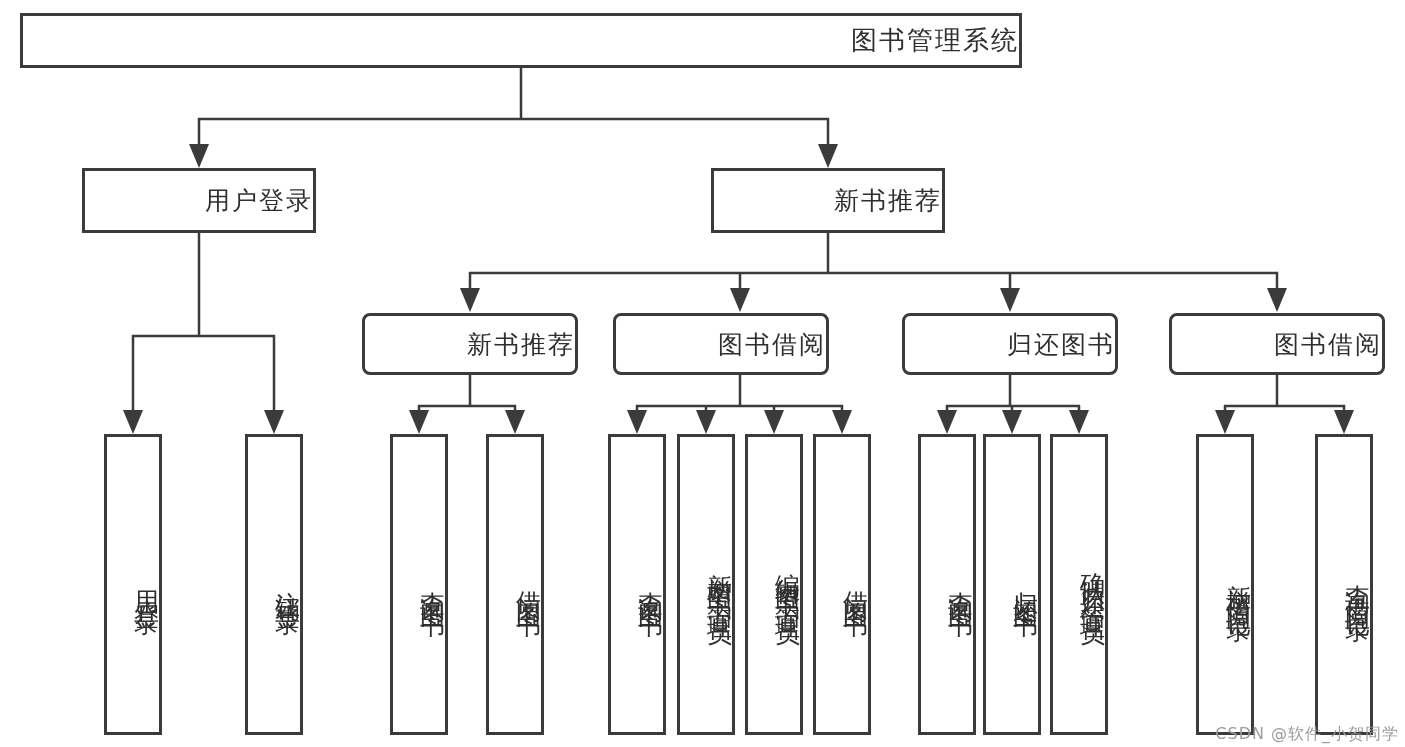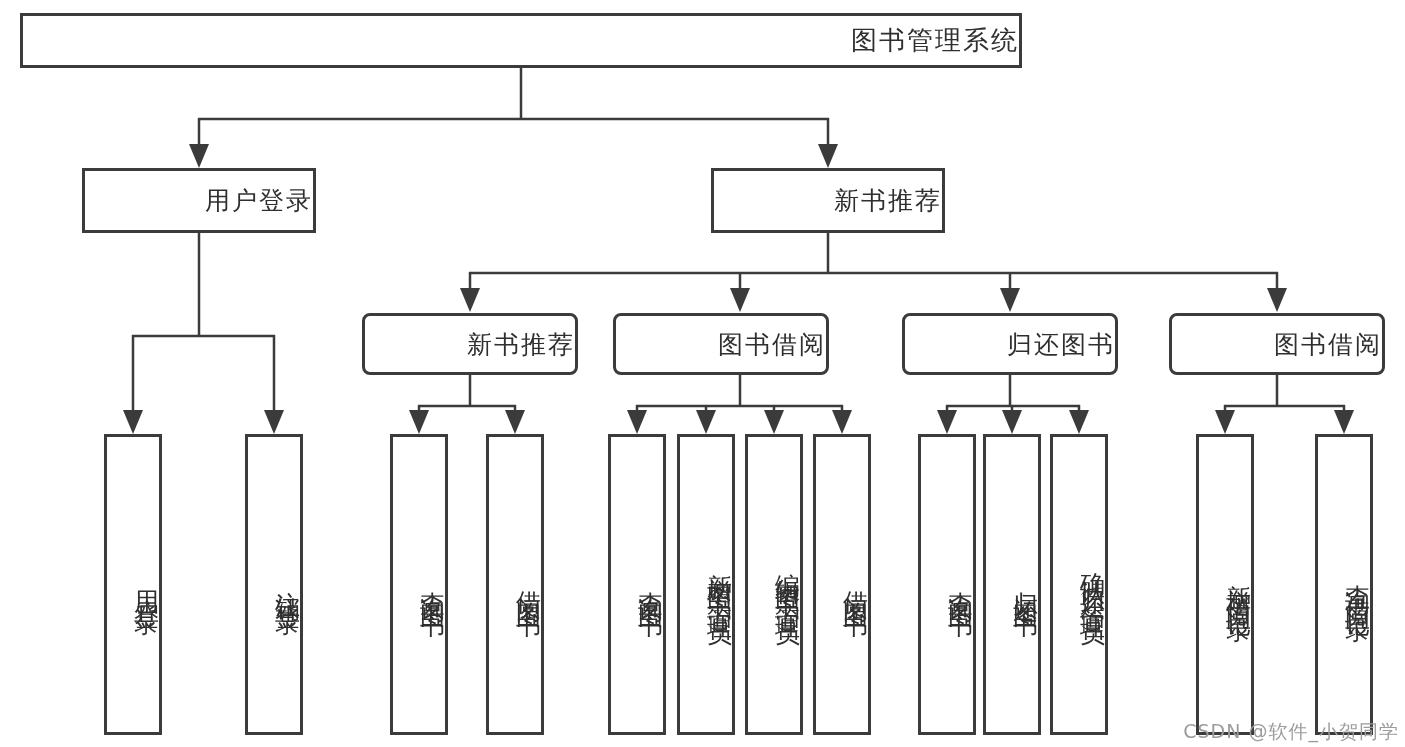--- a/index.html
+++ b/index.html
@@ -44,21 +44,21 @@
     font-size: 25px;
     letter-spacing: 7px;
     line-height: 1;
     color: var(--text);
     white-space: nowrap;
   }
   .watermark {
     position: absolute;
     right: 6px;
     bottom: 2px;
-    font-size: 19px;
+    font-size: 16px;
     letter-spacing: 1px;
     color: var(--watermark);
     z-index: 5;
   }
 </style>
 </head>
 <body>
 
 <div class="canvas">
 

